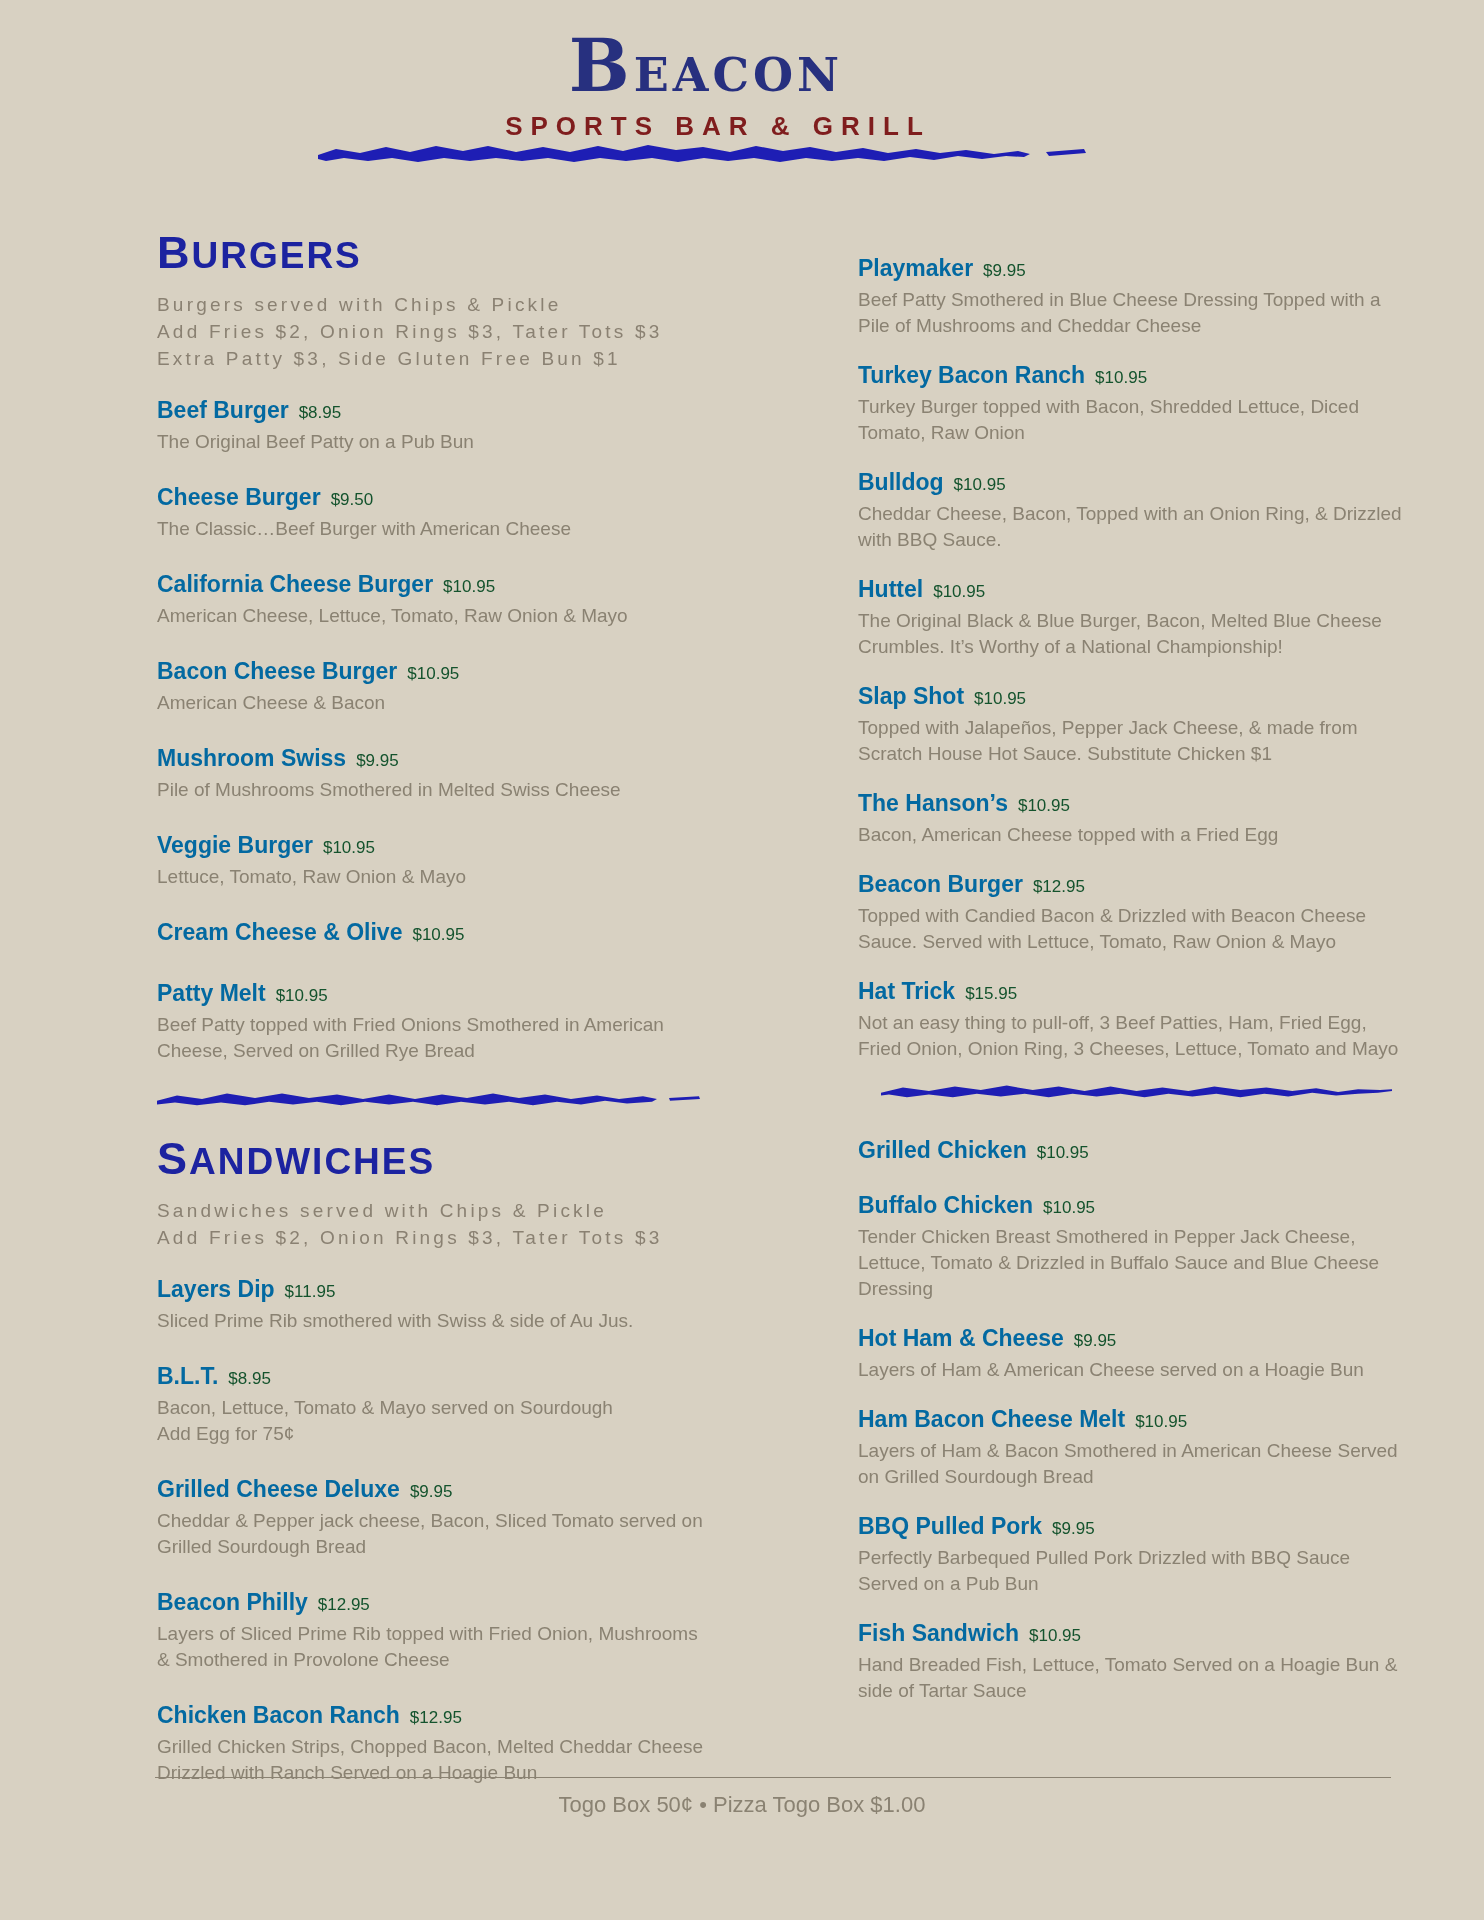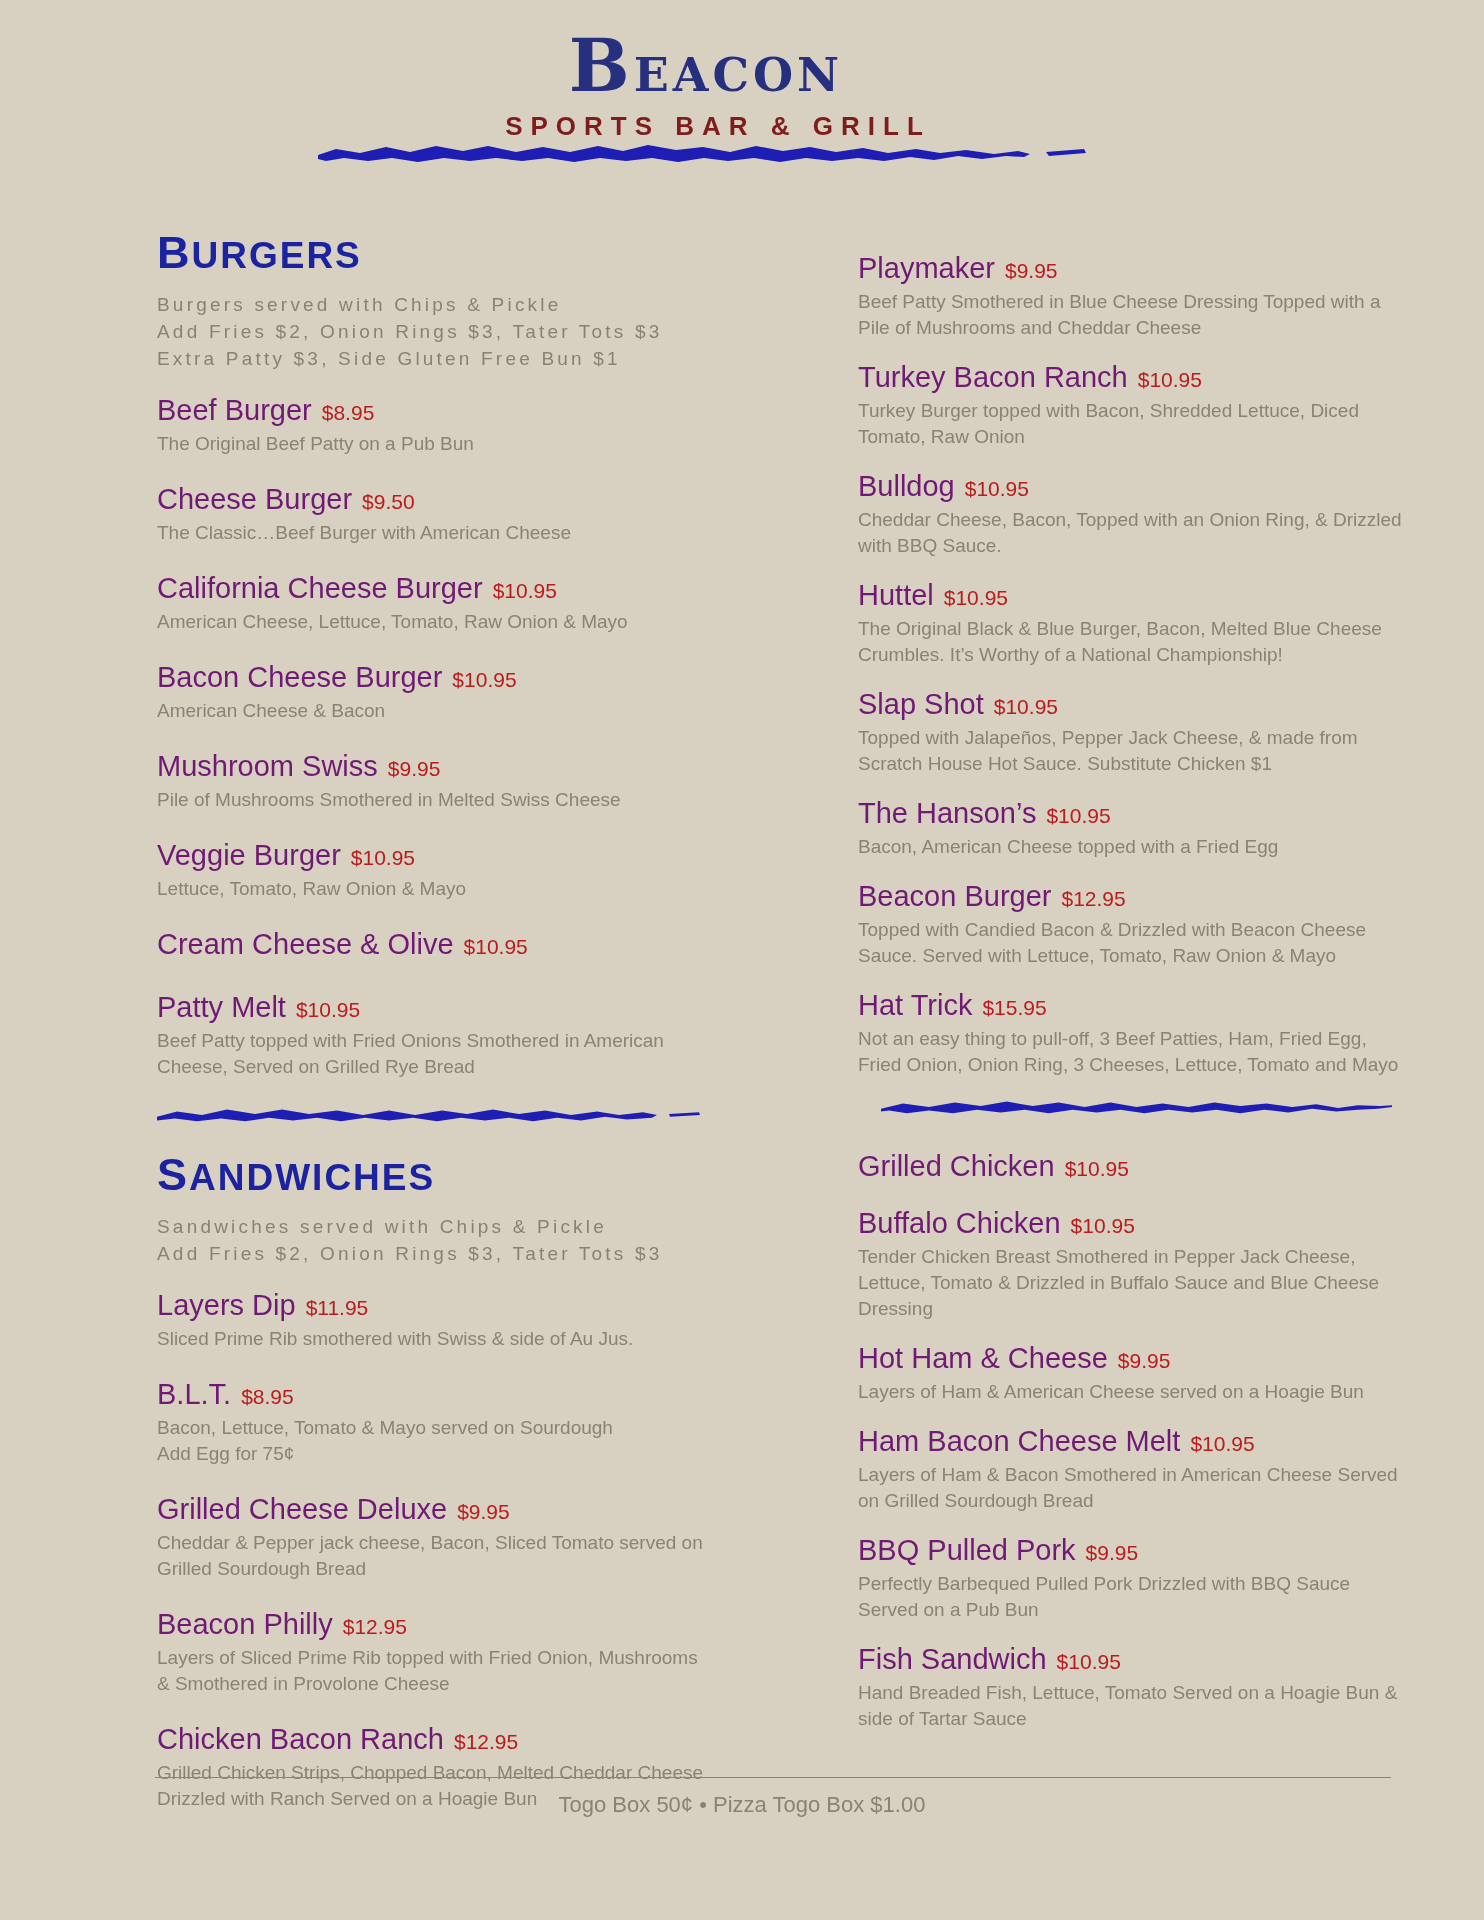--- a/index.html
+++ b/index.html
@@ -21,22 +21,22 @@
 
   .sec-title{font-size:37px;font-weight:700;color:#1c23a0;letter-spacing:2px;line-height:50px;
              text-transform:uppercase;}
   .sec-title::first-letter{font-size:45px;}
   .sec-notes{margin-top:10px;margin-bottom:22px;}
   .note-line{font-size:19px;line-height:27px;letter-spacing:3.2px;color:#8a8172;}
 
   .item{margin-bottom:26px;}
   .col-right .item{margin-bottom:20px;}
   .item-head{line-height:32px;}
-  .item-name{font-size:29px;font-weight:400;color:#701a75;}
-  .item-price{font-size:21px;color:#b91c1c;margin-left:10px;}
+  .item-name{font-size:23px;font-weight:700;color:#0369a1;}
+  .item-price{font-size:17px;color:#14532d;margin-left:10px;}
   .item-desc{font-size:19px;line-height:26px;color:#8a8272;white-space:pre-line;}
 
   .divider{margin:4px 0 26px 0;height:18px;}
   .divider svg{display:block;width:545px;height:18px;}
   .col-right .divider{margin:14px 0 34px 0;}
   .col-right .divider svg{width:514px;margin-left:23px;}
   .brush{fill:#1e1eb4;}
 
   
   .footer-rule{position:absolute;left:155px;top:1777px;width:1236px;height:1px;background:#8a8272;}

